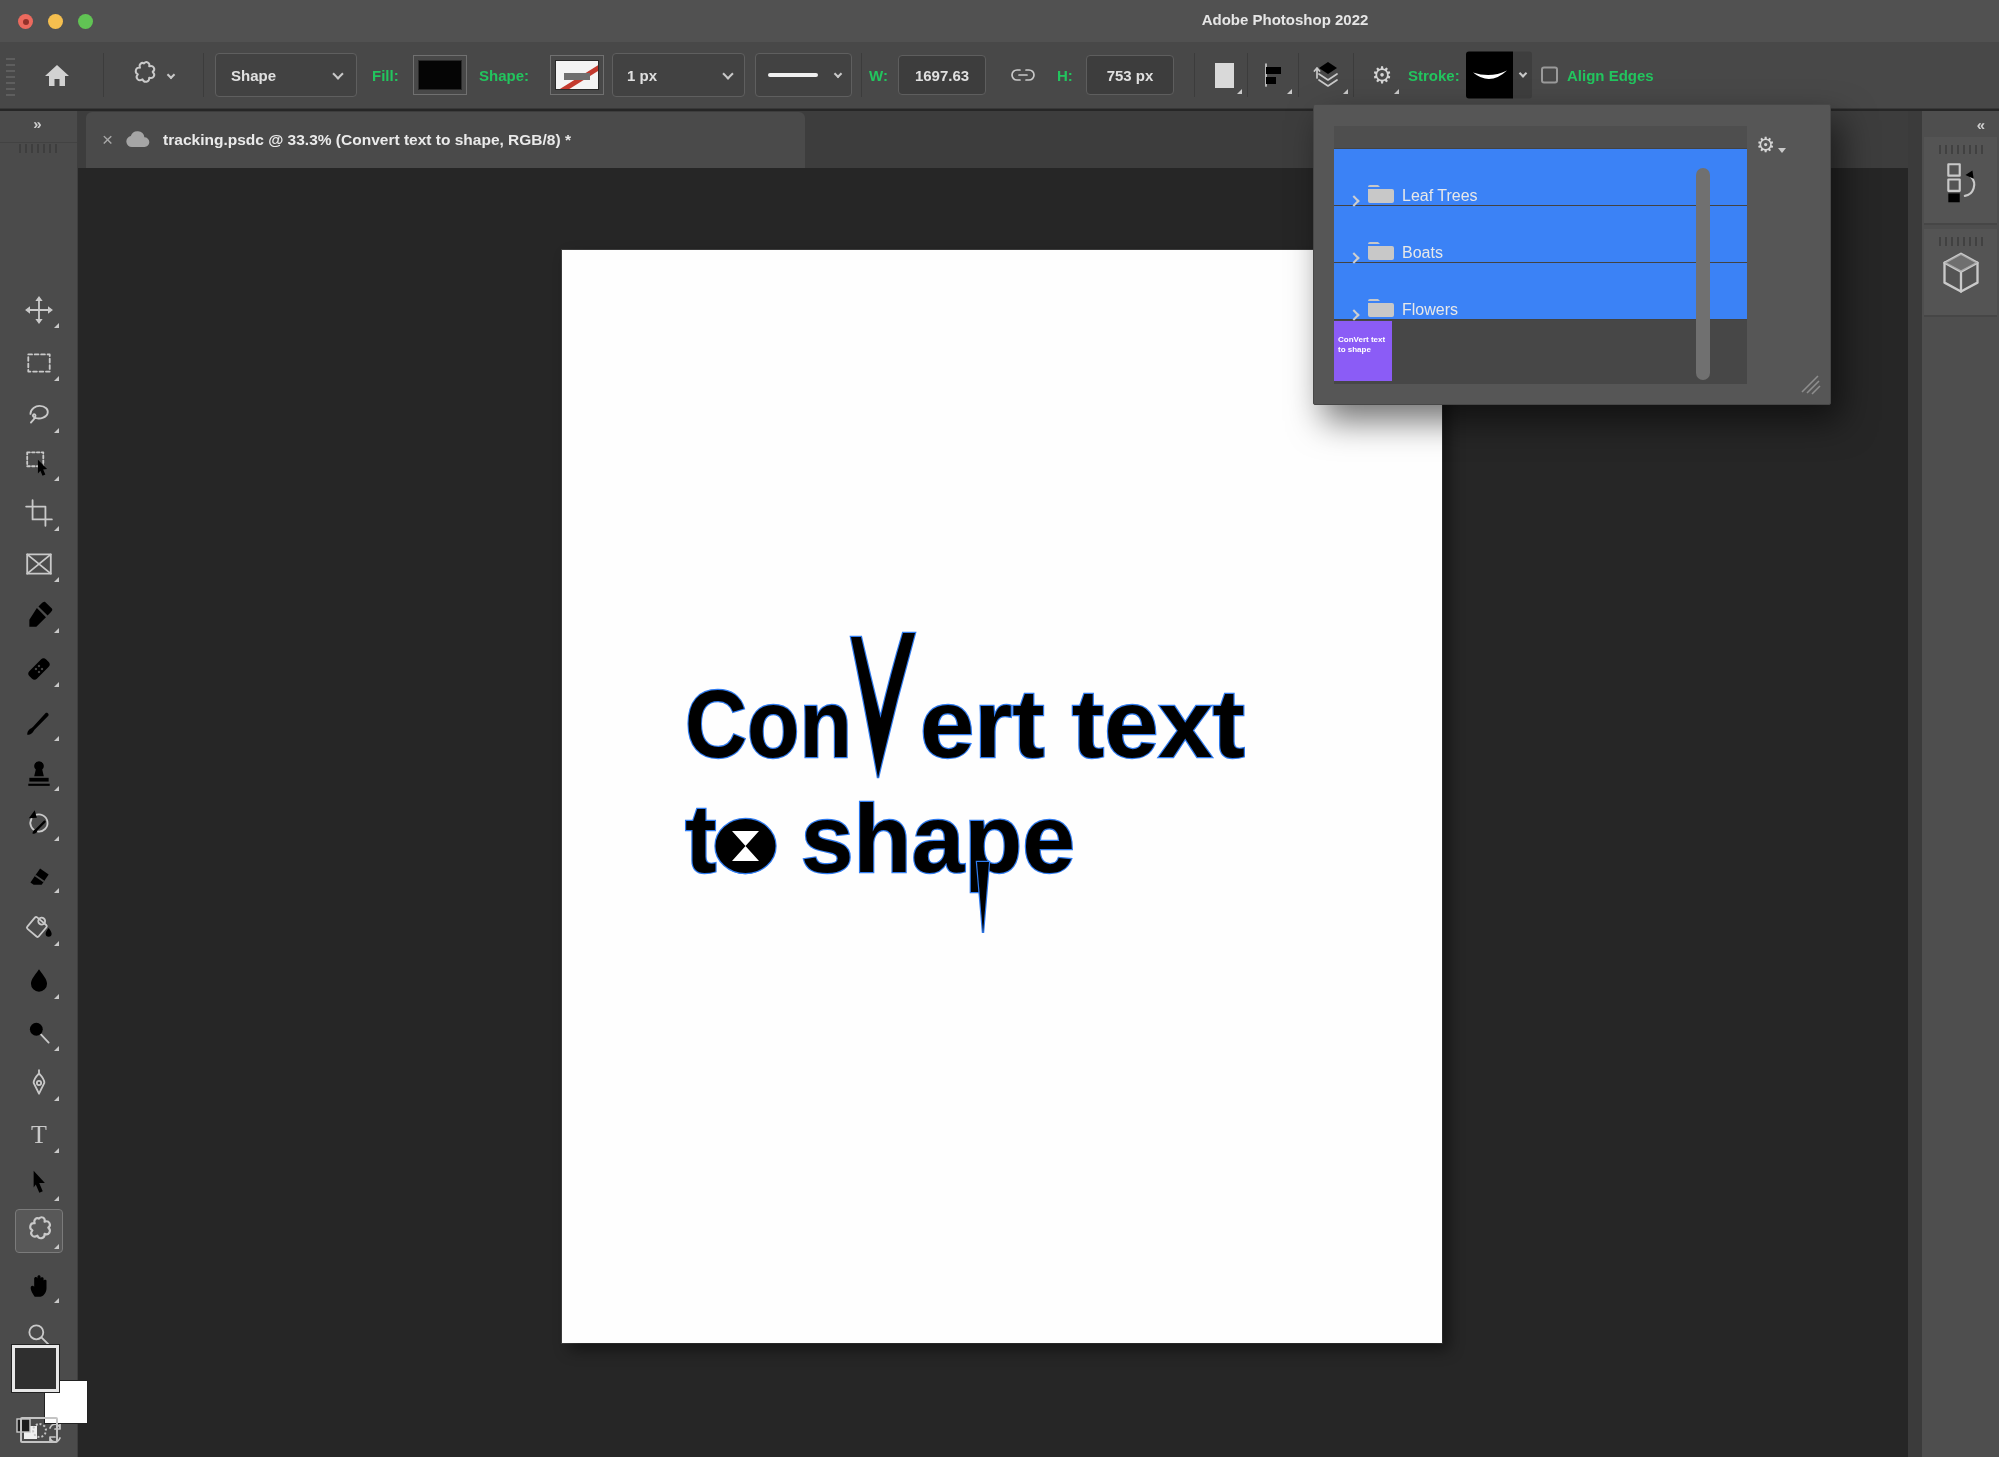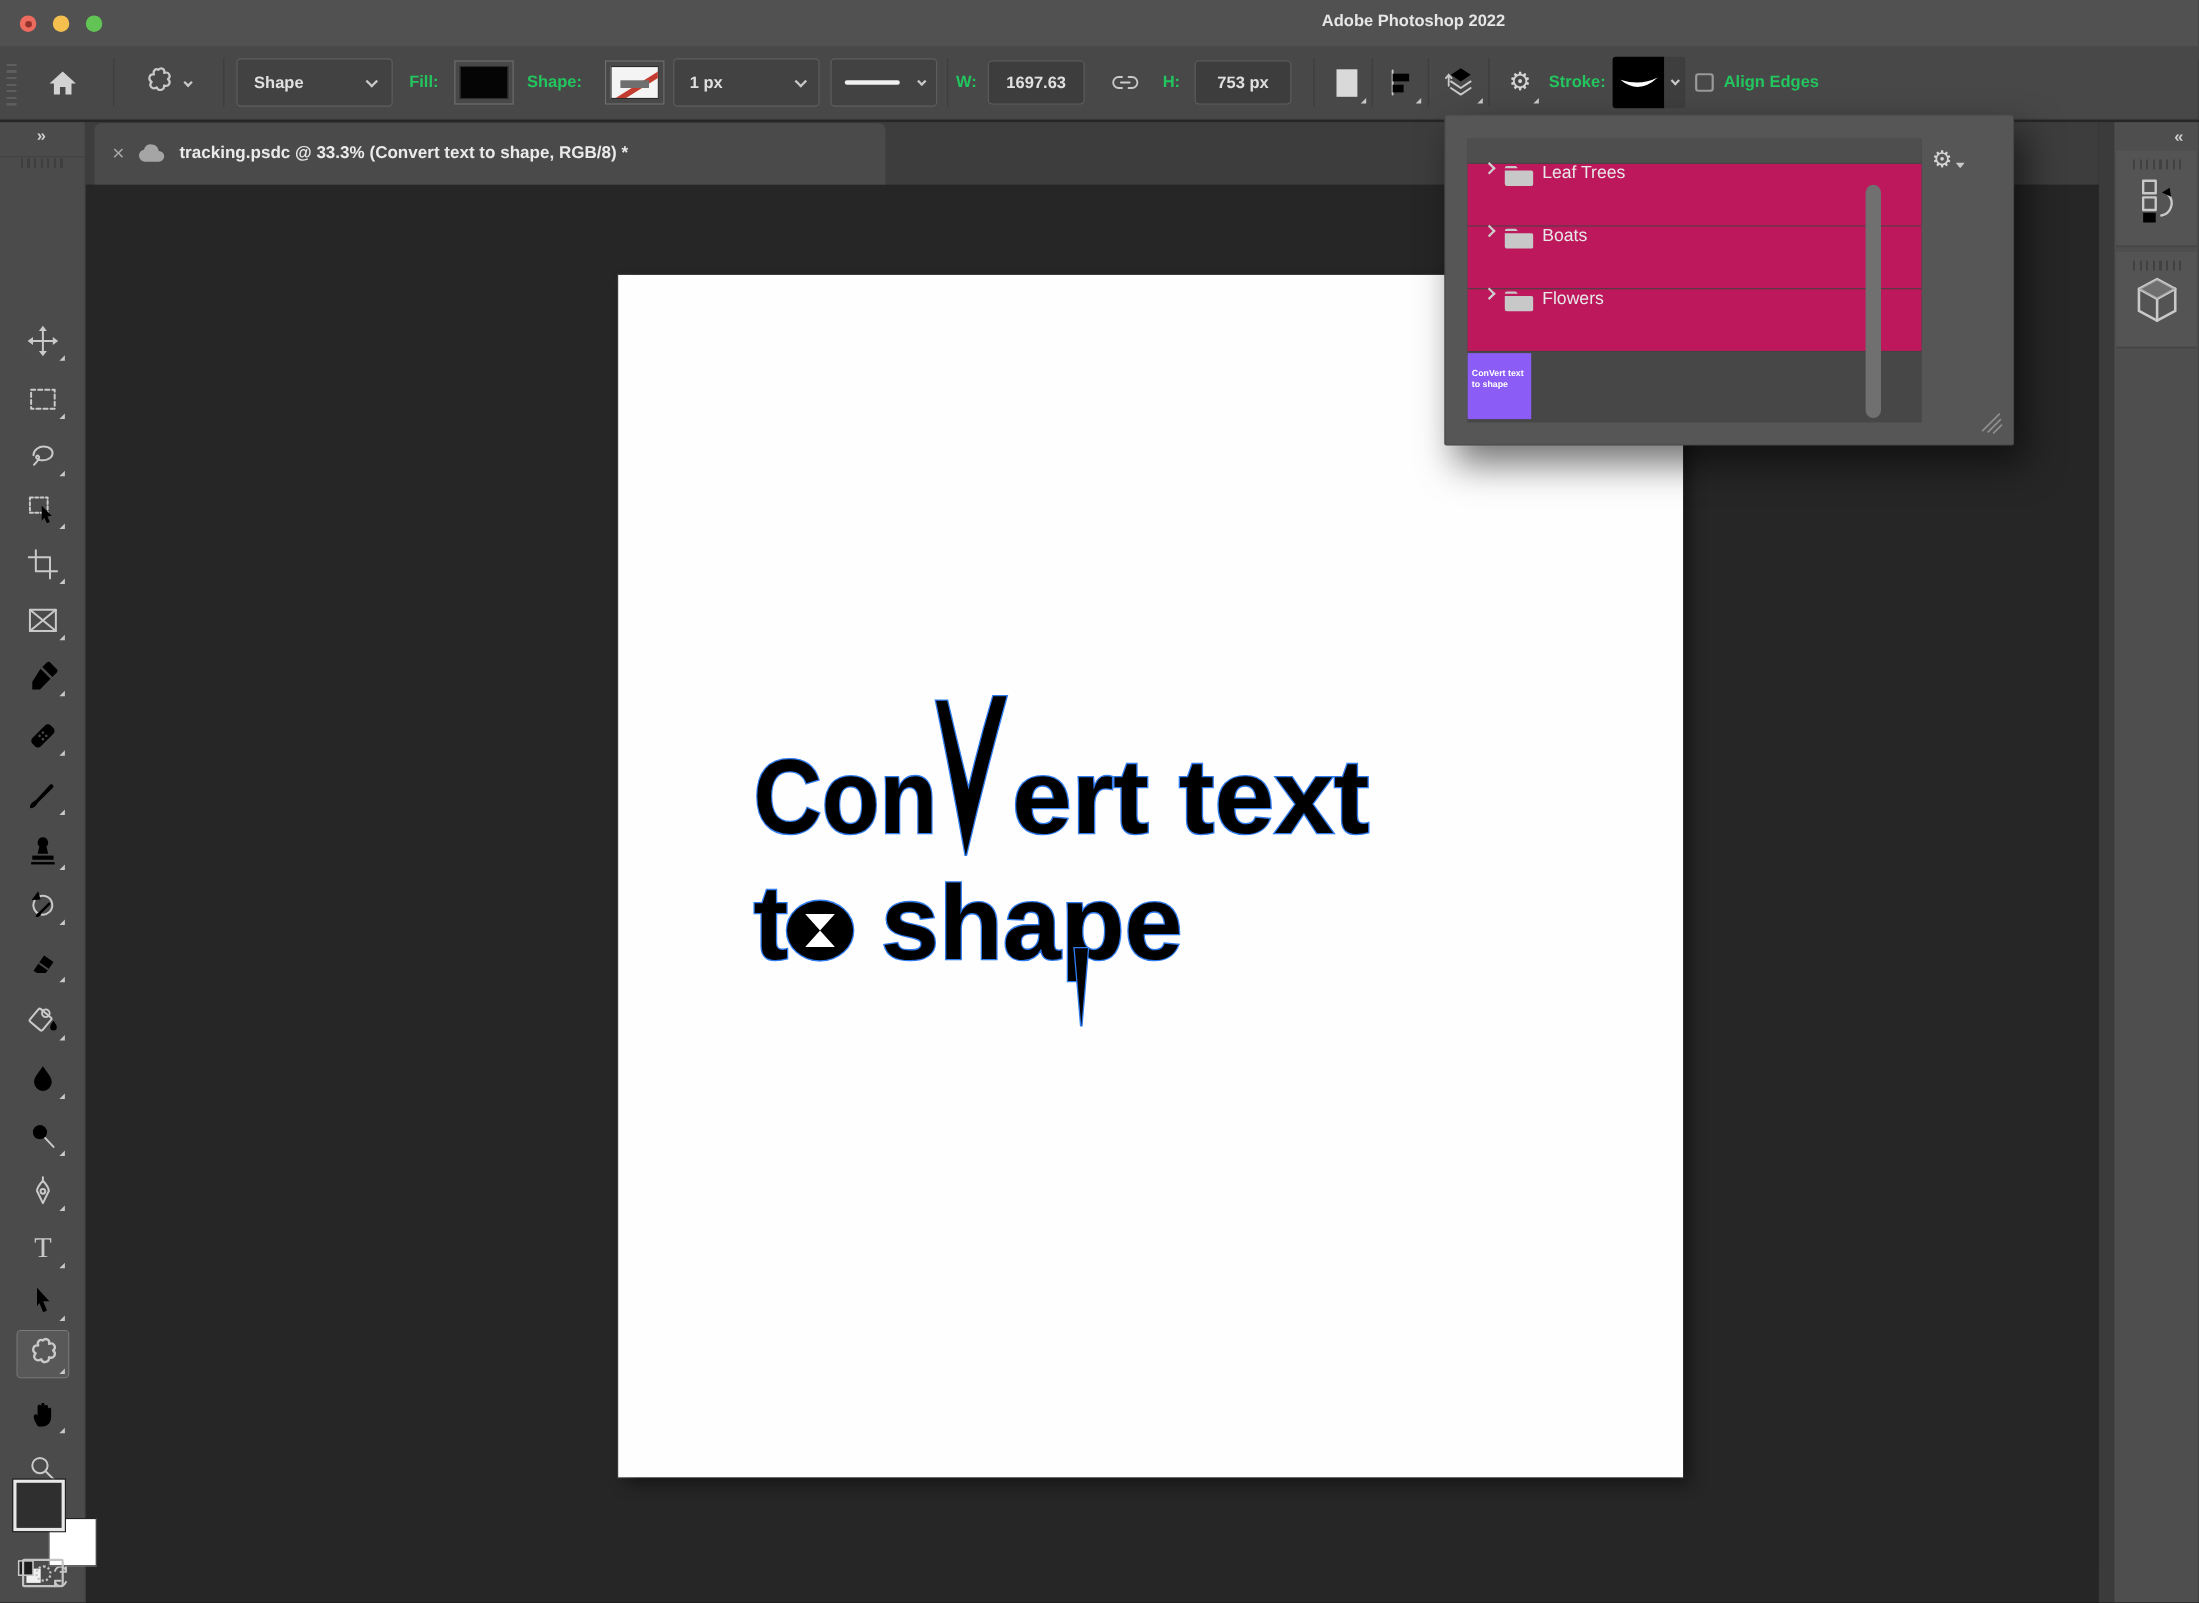--- a/index.html
+++ b/index.html
@@ -77,21 +77,21 @@
   .ellips { color:#c9c9c9; font-size:16px; letter-spacing:2px; font-weight:700; }
   #fg-swatch { position:absolute; left:12px; top:1345px; width:47px; height:47px; background:#2f2f2f;
     border:3px solid #e8e8e8; outline:1px solid #222; z-index:2; }
   #bg-swatch { position:absolute; left:44px; top:1380px; width:44px; height:44px; background:#fff;
     border:1px solid #222; z-index:1; }
   #quickmask { position:absolute; left:20px; top:1417px; width:38px; height:26px;
     border:2px solid #c4c4c4; border-radius:2px; z-index:3; display:flex; align-items:center; justify-content:center; }
   #quickmask .dotcircle { width:15px; height:15px; border-radius:50%; border:2px dotted #c4c4c4; }
   
   #canvas { position:absolute; left:78px; top:168px; width:1830px; height:1257px; background:#262626; }
-  #page { position:absolute; left:484px; top:82px; width:968px; height:1093px; background:#fefefe;
+  #page { position:absolute; left:484px; top:82px; width:880px; height:1093px; background:#fefefe;
     box-shadow:7px 7px 14px rgba(0,0,0,0.45), 0 0 0 1px rgba(255,255,255,0.12); }
   
   #statusbar { position:absolute; left:78px; top:1425px; width:1830px; height:32px;
     background:#4a4a4a; border-top:1px solid #3f3f3f; display:flex; align-items:center; }
   #status-zoom { position:absolute; left:28px; font-weight:700; color:#dadada; }
   #status-dims-wrap { position:absolute; left:117px; width:382px; height:32px; background:#525252;
     border-left:1px solid #414141; border-right:1px solid #414141;
     display:flex; align-items:center; }
   #status-dims { margin-left:40px; font-weight:700; color:#dadada; }
   #status-chev { position:absolute; right:18px; width:8px; height:8px; border:solid #c9c9c9;
@@ -104,22 +104,22 @@
   .dock-panel { position:absolute; left:2px; width:73px; height:88px; background:#545454;
     border-bottom:2px solid #464646; display:flex; flex-direction:column; align-items:center; }
   .dock-grip { margin-top:8px; width:44px; height:9px;
     background:repeating-linear-gradient(90deg,#414141 0 2px,transparent 2px 6px); }
   
   #shape-picker { position:absolute; left:1313px; top:104px; width:518px; height:301px;
     background:#565656; border:1px solid #474747; border-radius:2px;
     box-shadow:10px 16px 34px rgba(0,0,0,0.55); z-index:10; }
   #sp-list { position:absolute; left:20px; top:21px; width:413px; height:258px; background:#474747; overflow:hidden; }
   .sp-spacer { height:23px; background:#4e4e4e; border-bottom:1px solid #434343; }
-  .sp-row { height:57px; background:#be185d; border-bottom:1px solid #434343;
-    display:flex; align-items:flex-start; gap:8px; padding-left:16px; }
+  .sp-row { height:57px; background:#3b82f6; border-bottom:1px solid #434343;
+    display:flex; align-items:flex-end; gap:8px; padding-left:16px; }
   .sp-row-chev { width:8px; height:8px; border:solid #cfcfcf; border-width:2px 2px 0 0;
     transform:rotate(45deg); flex:0 0 auto; }
   .sp-label { color:#e8e8e8; font-size:16px; }
   #sp-thumb { position:absolute; left:0px; top:195px; width:58px; height:60px; background:#8b5cf6;
     color:#fff; font-size:8px; font-weight:700; line-height:1.25; padding:14px 3px 0 4px; }
   #sp-scrollbar { position:absolute; left:362px; top:42px; width:14px; height:212px;
     border-radius:7px; background:#707070; }
   #sp-gear { position:absolute; right:44px; top:30px; display:flex; align-items:flex-end; gap:3px; }
   #sp-grip { position:absolute; right:8px; bottom:8px; }
 </style>

